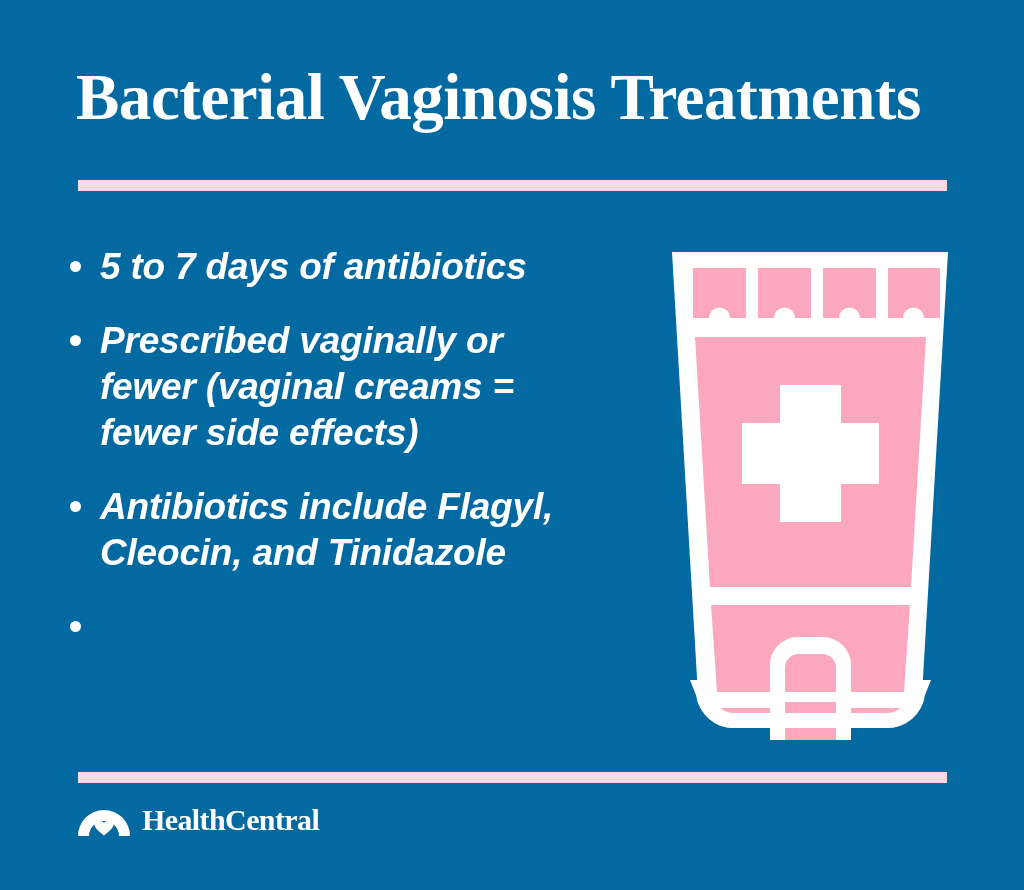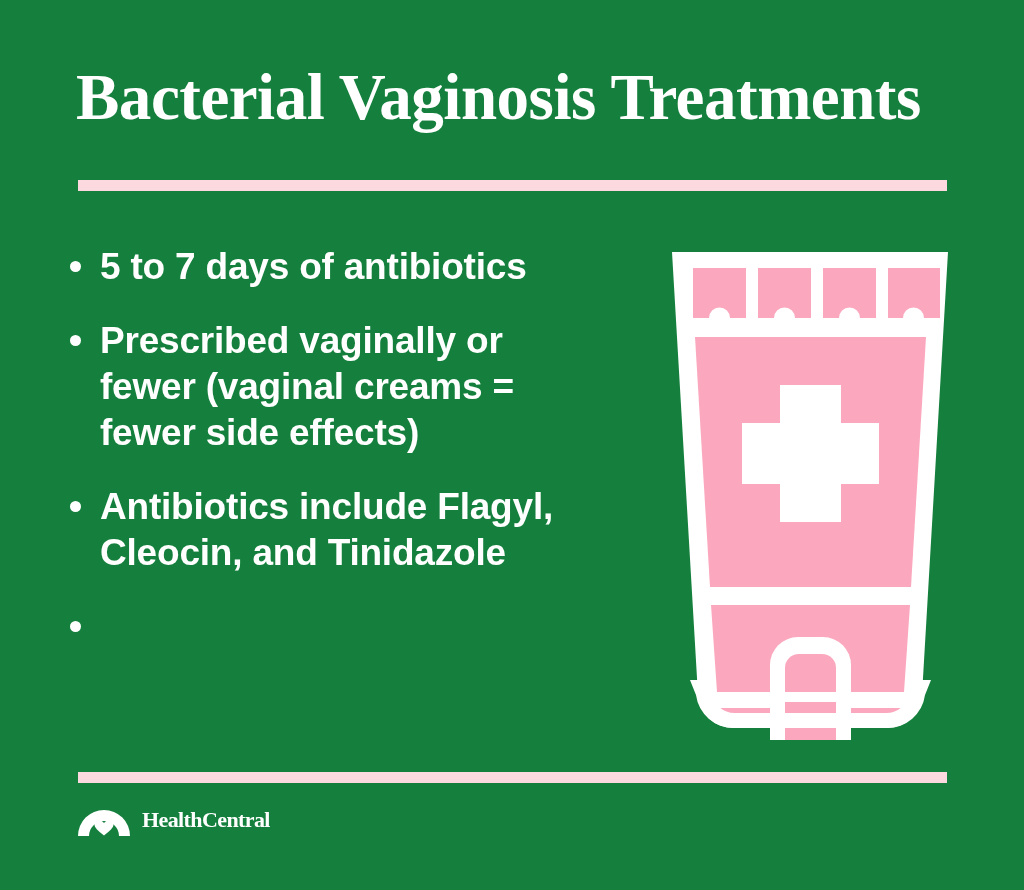--- a/index.html
+++ b/index.html
@@ -69,20 +69,21 @@
     margin-right: 19px;
   }
   .bullet-text {
     color: #ffffff;
     font-family: "Liberation Sans", sans-serif;
     font-weight: bold;
     font-size: 37px;
     line-height: 46px;
     letter-spacing: -0.2px;
     max-width: 505px;
+    font-style: italic;
   }
 
   
   .tube-wrap {
     position: absolute;
     left: 660px;
     top: 240px;
     width: 300px;
     height: 500px;
   }
@@ -100,30 +101,30 @@
     width: 52px;
     height: 32px;
     margin-right: 12px;
     flex: 0 0 auto;
   }
   .logo-mark svg { display: block; }
   .logo-text {
     color: #ffffff;
     font-family: "Liberation Serif", serif;
     font-weight: bold;
-    font-size: 22px;
+    font-size: 30px;
     line-height: 34px;
     letter-spacing: -0.6px;
     white-space: nowrap;
   }
 </style>
 </head>
 <body>
 
-<div id="infographic" style="background: #15803d;">
+<div id="infographic" style="background: #0369a1;">
 
   <div class="title">Bacterial Vaginosis Treatments</div>
 
   <div class="rule rule-top" style="background: rgb(252, 217, 223);"></div>
 
   <div class="bullets">
 
     <div class="bullet-item">
       <span class="bullet-dot"></span>
       <span class="bullet-text">5 to 7 days of antibiotics</span>

